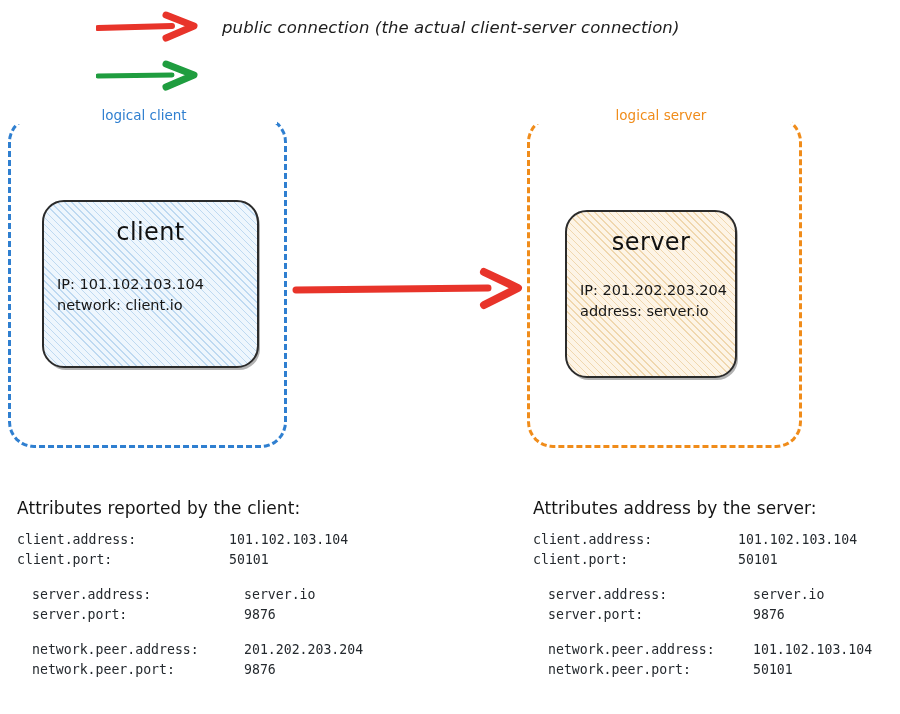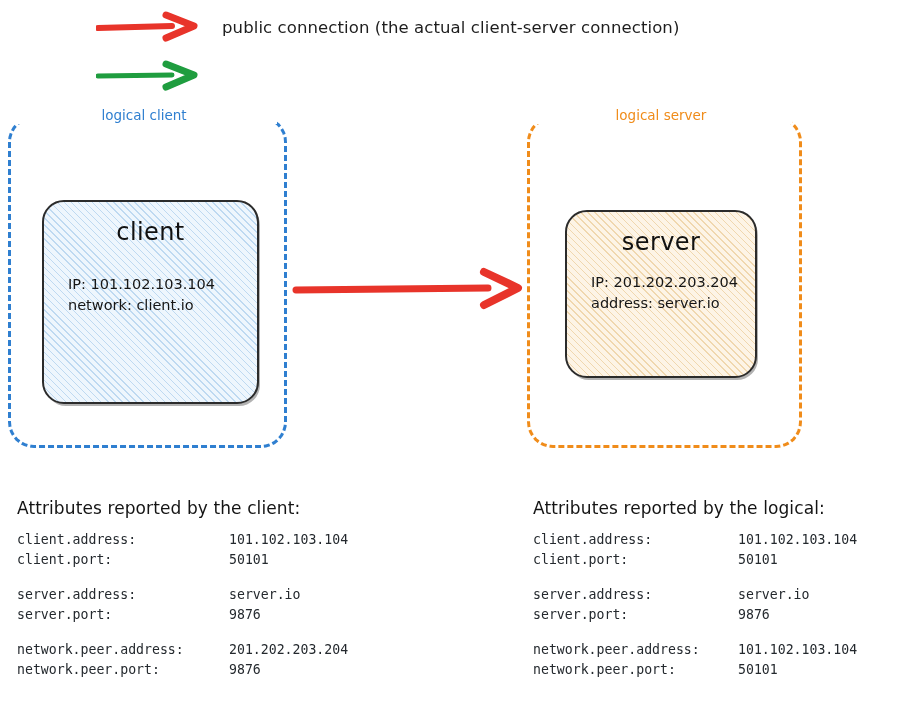--- a/index.html
+++ b/index.html
@@ -22,21 +22,21 @@
     width: 900px;
     height: 714px;
   }
 
   
   .legend-row {
     position: absolute;
     display: flex;
     align-items: center;
   }
-  .legend-row.r1 { left: 96px; top: 10px; }
+  .legend-row.r1 { left: 96px; top: 10px; font-style: italic; }
   .legend-row.r2 { left: 96px; top: 58px; }
 
   .legend-arrow {
     width: 104px;
     height: 34px;
     flex: 0 0 auto;
     display: block;
   }
   .legend-label {
     margin-left: 22px;
@@ -87,56 +87,56 @@
     box-sizing: border-box;
     border-radius: 22px;
     border: 2px solid #2b2b2b;
     box-shadow: 2px 3px 0 -1px rgba(0,0,0,0.30);
     overflow: hidden;
   }
   .node.client-node {
     left: 42px;
     top: 200px;
     width: 217px;
-    height: 204px;
+    height: 168px;
     background-color: #eef6fd;
     background-image: repeating-linear-gradient(
       45deg,
       #bed9f1 0px, #bed9f1 1px,
       rgba(255,255,255,0) 1px, rgba(255,255,255,0) 5px
     );
   }
   .node.server-node {
     left: 565px;
     top: 210px;
-    width: 192px;
+    width: 172px;
     height: 168px;
     background-color: #fdf4e6;
     background-image: repeating-linear-gradient(
       45deg,
       #f0d7ae 0px, #f0d7ae 1px,
       rgba(255,255,255,0) 1px, rgba(255,255,255,0) 5px
     );
   }
   .node-title {
     text-align: center;
     font-size: 24px;
     color: #111111;
     margin-top: 16px;
     letter-spacing: 0.4px;
   }
   .node-props {
     margin-top: 28px;
-    padding-left: 24px;
+    padding-left: 13px;
     font-size: 14.5px;
     line-height: 1.45;
     color: #161616;
   }
   .node.server-node .node-props {
-    margin-top: 16px;
+    margin-top: 24px;
   }
   .node-prop { white-space: nowrap; }
 
   
   .main-arrow {
     position: absolute;
     left: 292px;
     top: 262px;
     width: 232px;
     height: 56px;
@@ -160,21 +160,21 @@
     display: grid;
     grid-template-columns: 212px auto;
     font-family: "DejaVu Sans Mono", monospace;
     font-size: 13.2px;
     line-height: 1.48;
     color: #24292e;
   }
   .attr-panel.right .attr-group {
     grid-template-columns: 205px auto;
   }
-  .attr-group + .attr-group { margin-top: 16px; }
+  .attr-group + .attr-group { margin-top: 16px; margin-left: 15px; }
   .attr-key, .attr-val { white-space: nowrap; }
 </style>
 </head>
 <body>
 
 <div class="canvas">
 
   <div class="legend-row r1">
     <svg class="legend-arrow" viewBox="0 0 104 34">
       <path d="M2 18 L76 16" stroke="#e8342a" stroke-width="6" stroke-linecap="round" fill="none"></path>
@@ -238,21 +238,21 @@
 
     <div class="attr-group">
       <div class="attr-key">network.peer.address:</div>
       <div class="attr-val">201.202.203.204</div>
       <div class="attr-key">network.peer.port:</div>
       <div class="attr-val">9876</div>
     </div>
   </div>
 
   <div class="attr-panel right">
-    <div class="attr-heading">Attributes reported by the logical:</div>
+    <div class="attr-heading">Attributes address by the server:</div>
 
     <div class="attr-group">
       <div class="attr-key">client.address:</div>
       <div class="attr-val">101.102.103.104</div>
       <div class="attr-key">client.port:</div>
       <div class="attr-val">50101</div>
     </div>
 
     <div class="attr-group">
       <div class="attr-key">server.address:</div>

